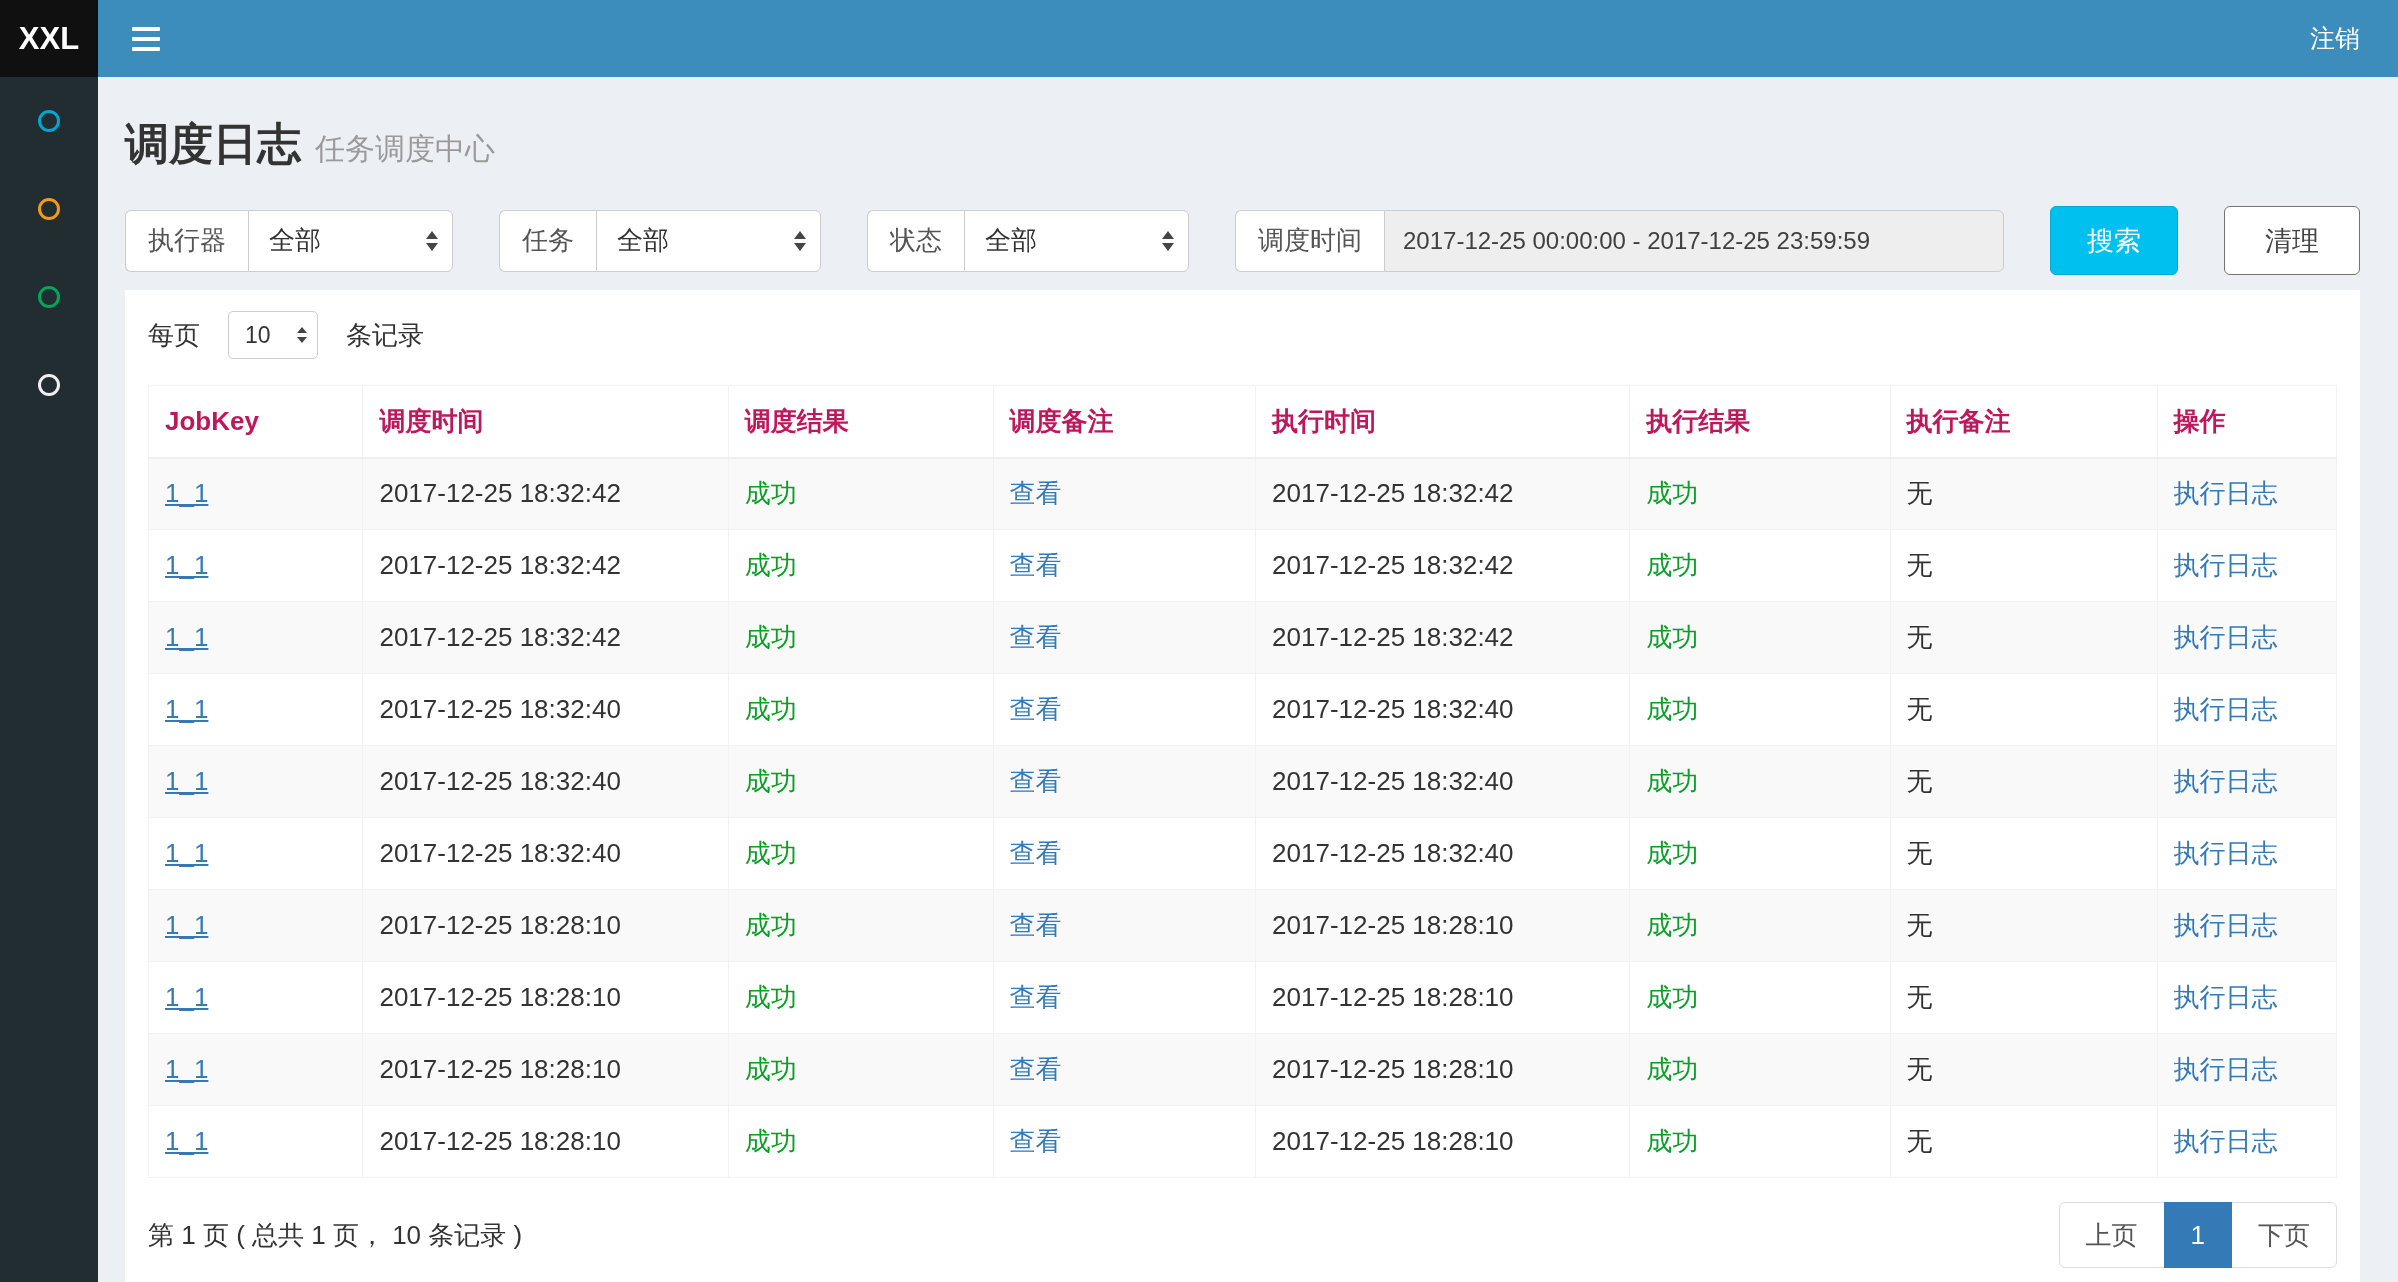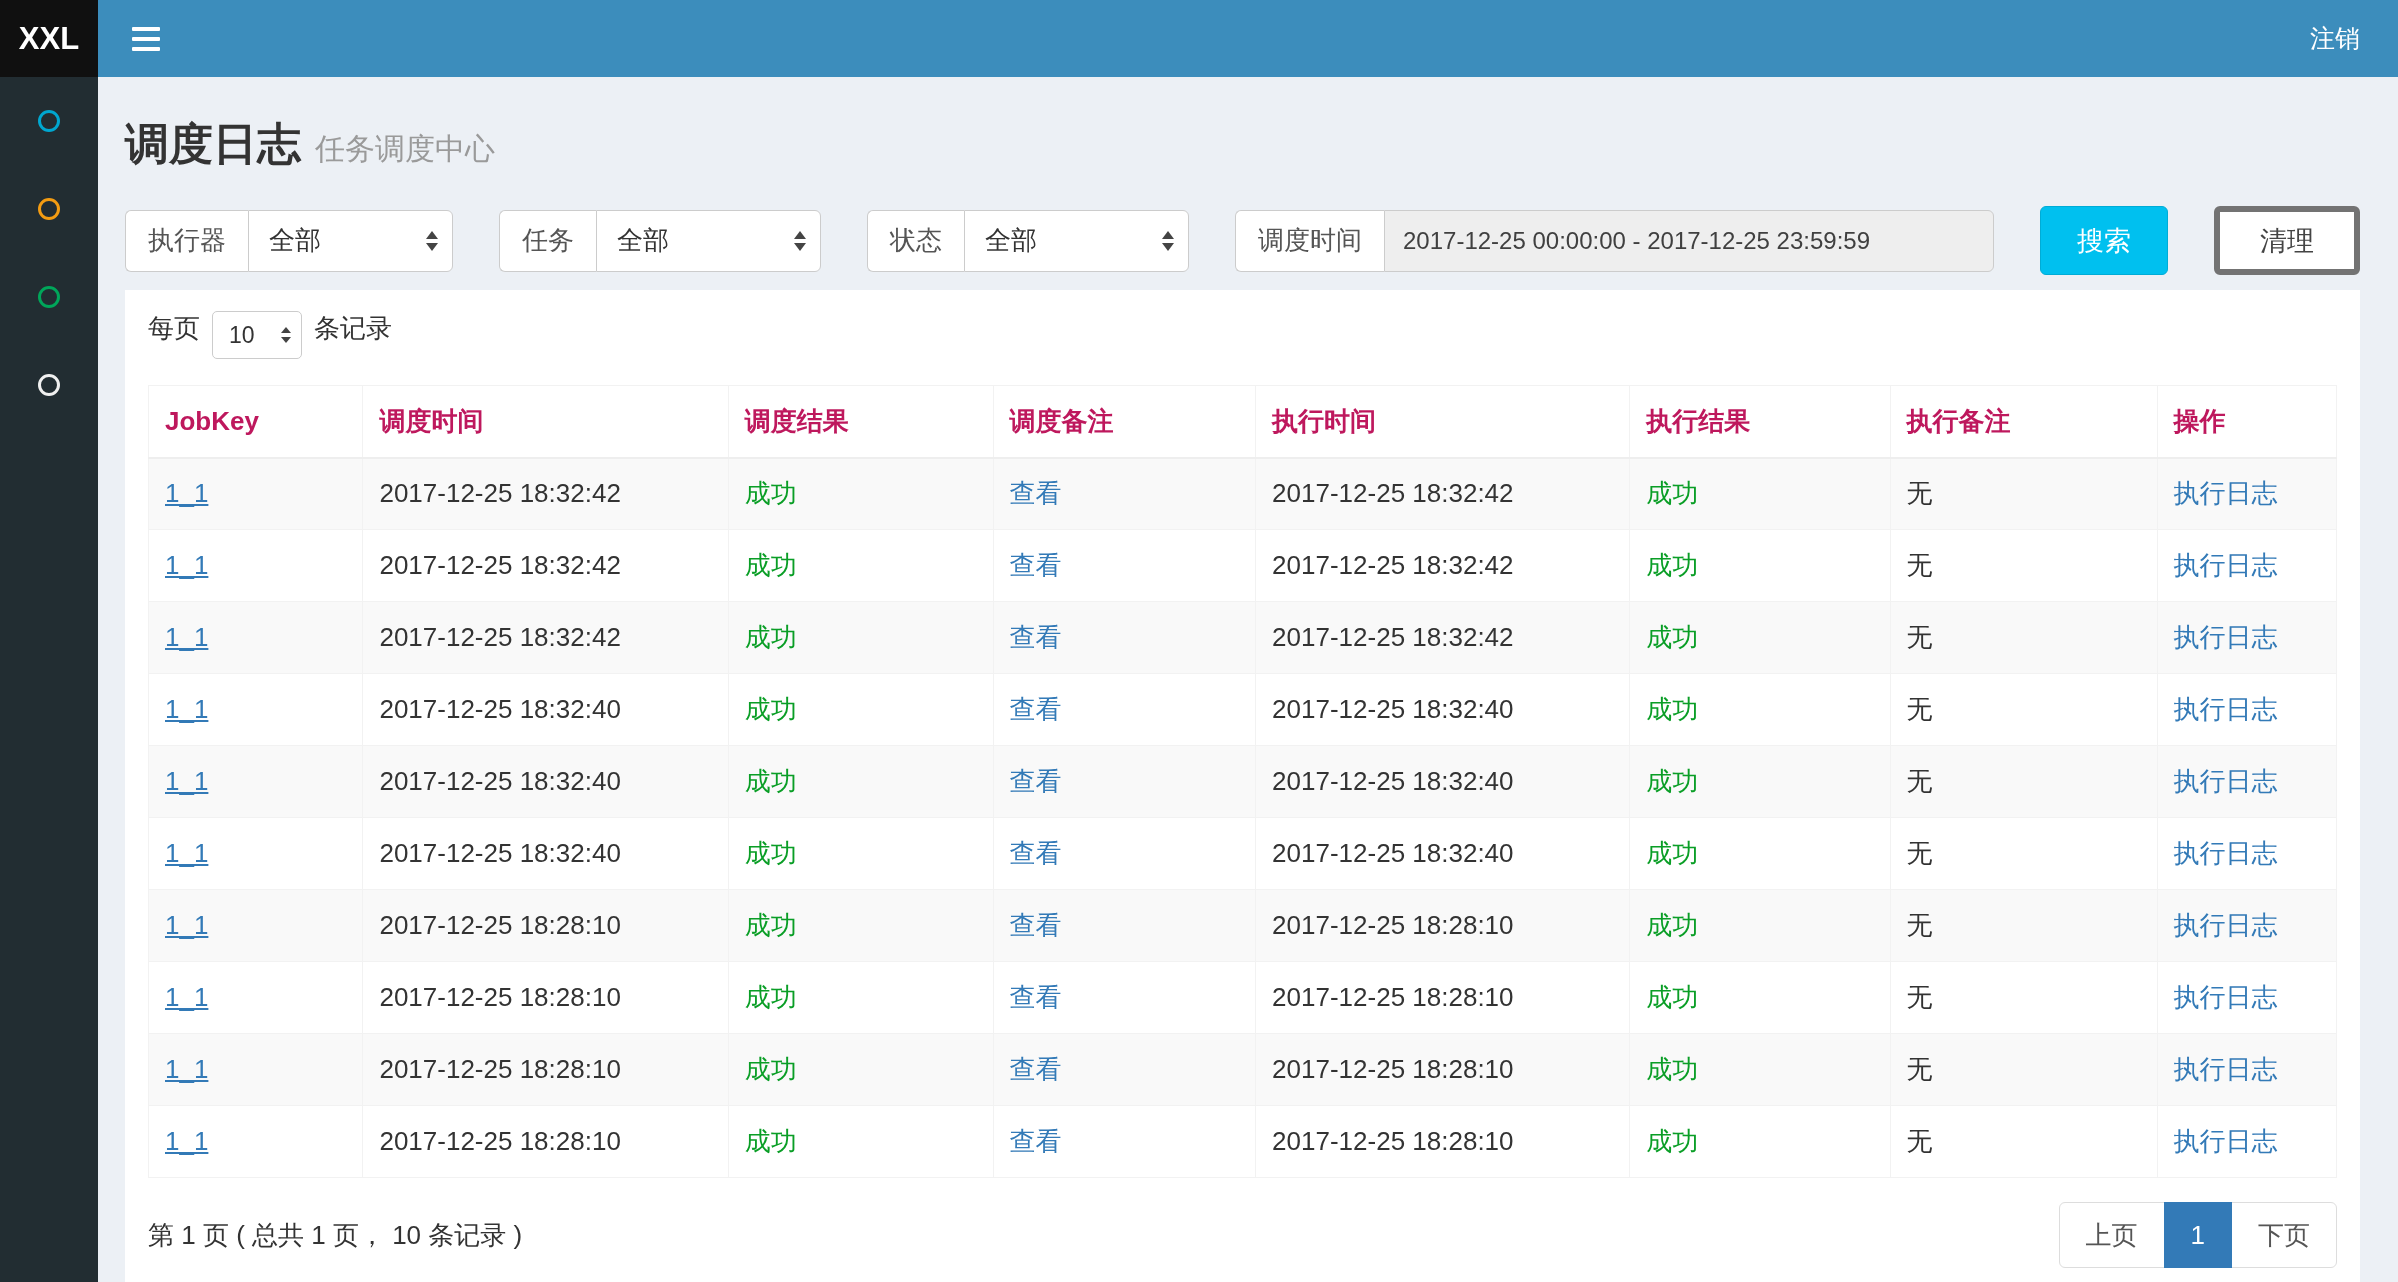--- a/index.html
+++ b/index.html
@@ -52,25 +52,25 @@
   .arrows { display:inline-flex; flex-direction:column; gap:4px; margin-left:16px; }
   .arrows .up { width:0;height:0;border-left:6px solid transparent;border-right:6px solid transparent;border-bottom:8px solid #444; }
   .arrows .down { width:0;height:0;border-left:6px solid transparent;border-right:6px solid transparent;border-top:8px solid #444; }
   .time-group { flex:1; }
   .time-input {
     flex:1; border:1px solid #ccc; background:#eee; color:#404040; font-size:24px;
     padding:0 18px; border-radius:0 6px 6px 0; font-family:"Liberation Sans","DejaVu Sans",sans-serif;
   }
   .btn { height:69px; font-size:27px; border-radius:6px; cursor:pointer; white-space:nowrap; }
   .btn-search { background:#00c0ef; border:1px solid #00acd6; color:#fff; padding:0 36px; }
-  .btn-clear { background:#fff; border:6px solid #737373; color:#444; padding:0 40px; }
+  .btn-clear { background:#fff; border:1px solid #737373; color:#444; padding:0 40px; }
 
   
   .panel { background:#fff; margin-top:15px; padding:21px 23px 24px; min-height:1000px; }
-  .page-size-row { display:flex; align-items:flex-start; font-size:26px; color:#333; gap:12px; }
+  .page-size-row { display:flex; align-items:center; font-size:26px; color:#333; gap:28px; }
   .select-box.small { height:48px; width:90px; border-radius:5px; padding:0 10px 0 16px; font-size:23px; }
   .select-box.small .arrows { margin-left:8px; }
   .select-box.small .arrows .up { border-left-width:5px;border-right-width:5px;border-bottom-width:6px; }
   .select-box.small .arrows .down { border-left-width:5px;border-right-width:5px;border-top-width:6px; }
 
   
   table { width:100%; border-collapse:collapse; margin-top:26px; font-size:26px; }
   th, td { border:1px solid #f2f2f2; height:72px; padding:0 16px; text-align:left; }
   thead th { font-weight:bold; color:#be185d; border-bottom:2px solid #eee; }
   tbody tr:nth-child(odd) { background:#f9f9f9; }

